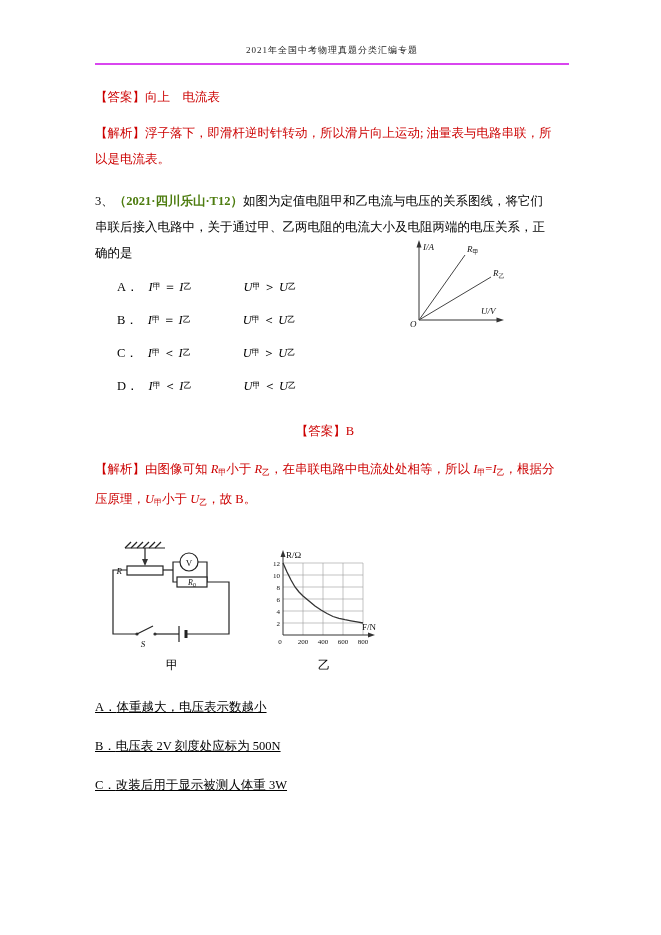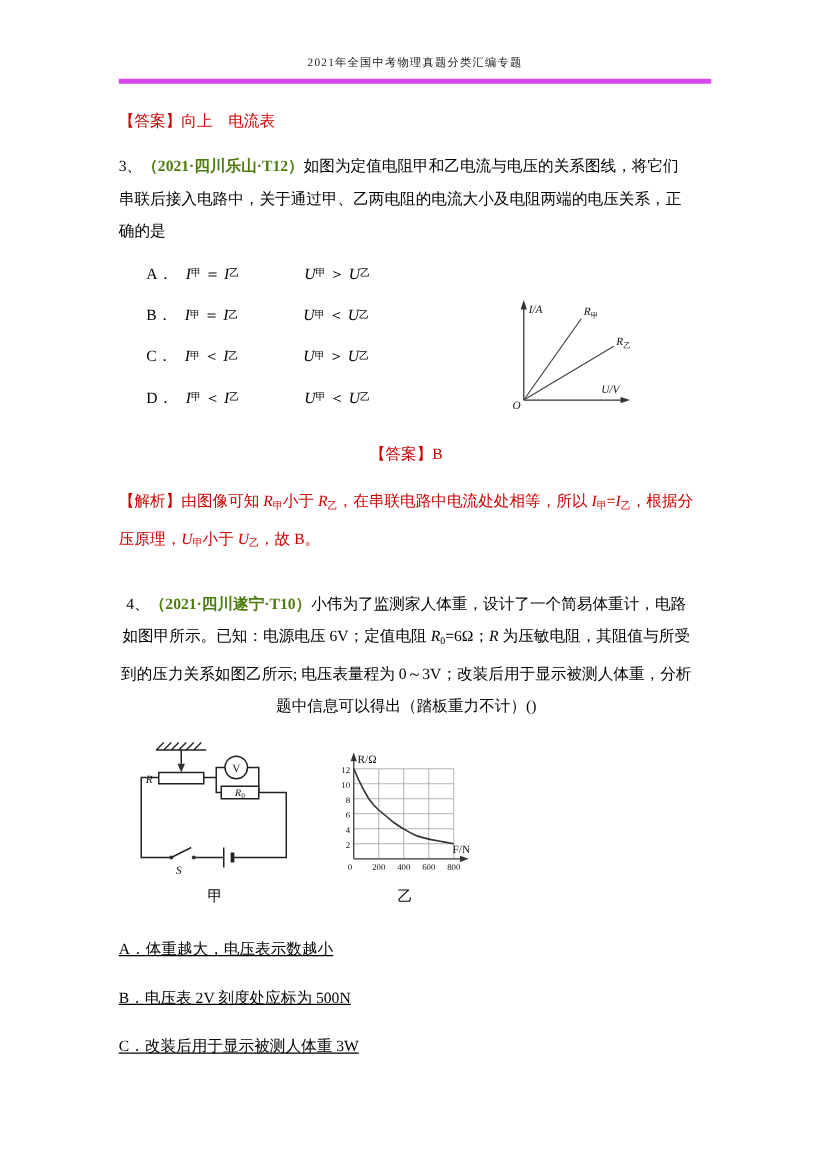--- a/index.html
+++ b/index.html
@@ -1,19 +1,19 @@
 <!DOCTYPE html>
 <html><head>
 <meta charset="utf-8">
 <style>
   html,body{margin:0;padding:0;background:#fff;}
   .page{position:relative;width:661px;height:935px;background:#ffffff;overflow:hidden;
         font-family:"Liberation Serif","DejaVu Serif",serif;color:#000;}
   .header{position:absolute;top:44px;left:95px;width:474px;text-align:center;
-          font-size:9px;color:#222;letter-spacing:1px;padding-bottom:6px;border-bottom:4px solid #d946ef;}
+          font-size:9px;color:#222;letter-spacing:1px;padding-bottom:6px;border-bottom:2px solid #d946ef;}
   .content{position:absolute;top:84px;left:95px;width:476px;font-size:12.5px;line-height:26px;}
   .red{color:#cc0000;}
   .src{color:#4d7c0f;font-weight:bold;}
   .sym{font-style:italic;}
   .sub{font-size:8px;vertical-align:-2px;}
   .para{margin:0 16px 10px 0;}
   .mb16{margin-bottom:16px;}
   .mb12{margin-bottom:12px;text-align:center;}
   .mb22{margin-bottom:22px;}
   .mb4{margin-bottom:4px;}
@@ -48,20 +48,23 @@
   <div class="header">
     <span>2021年全国中考物理真题分类汇编专题</span>
   </div>
 
   <div class="content">
 
     <p class="para red">
       <span>【答案】向上　电流表</span>
     </p>
 
+    <p class="para red mb16">
+      <span>【解析】浮子落下，即滑杆逆时针转动，所以滑片向上运动; 油量表与电路串联，所以是电流表。</span>
+    </p>
 
     <p class="para mb4">
       <span>3、</span><span class="src">（2021·四川乐山·T12）</span><span>如图为定值电阻甲和乙电流与电压的关系图线，将它们串联后接入电路中，关于通过甲、乙两电阻的电流大小及电阻两端的电压关系，正确的是</span>
     </p>
 
     <div class="q3-opts">
       <div class="q3-opt">
         <span class="opt-label">A．</span>
         <span class="sym">I</span>
           <span class="sub">甲</span>
@@ -136,23 +139,20 @@
     </div>
 
     <p class="para red mb12">
       <span>【答案】B</span>
     </p>
 
     <p class="para red mb22">
       <span>【解析】由图像可知 </span><span class="sym">R</span><span class="sub">甲</span><span>小于 </span><span class="sym">R</span><span class="sub">乙</span><span>，在串联电路中电流处处相等，所以 </span><span class="sym">I</span><span class="sub">甲</span><span>=</span><span class="sym">I</span><span class="sub">乙</span><span>，根据分压原理，</span><span class="sym">U</span><span class="sub">甲</span><span>小于 </span><span class="sym">U</span><span class="sub">乙</span><span>，故 B。</span>
     </p>
 
-    <p class="para mb12">
-      <span>4、</span><span class="src">（2021·四川遂宁·T10）</span><span>小伟为了监测家人体重，设计了一个简易体重计，电路如图甲所示。已知：电源电压 6V；定值电阻 </span><span class="sym">R</span><span class="sub">0</span><span>=6Ω；</span><span class="sym">R</span><span> 为压敏电阻，其阻值与所受到的压力关系如图乙所示; 电压表量程为 0～3V；改装后用于显示被测人体重，分析题中信息可以得出（踏板重力不计）()</span>
-    </p>
 
     <div class="figures">
 
       <div class="fig">
         <svg width="150" height="112" viewBox="0 0 150 112">
           <g>
             <line class="wire" x1="28" y1="10" x2="68" y2="10"></line>
             <line class="wire" x1="28" y1="10" x2="34" y2="4"></line>
             <line class="wire" x1="34" y1="10" x2="40" y2="4"></line>
             <line class="wire" x1="40" y1="10" x2="46" y2="4"></line>

